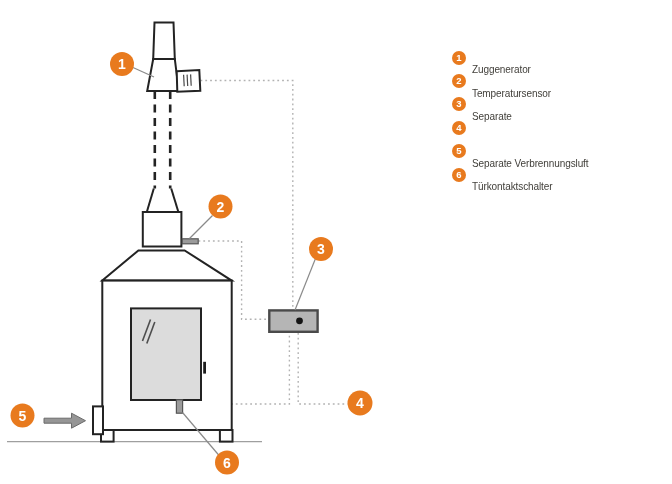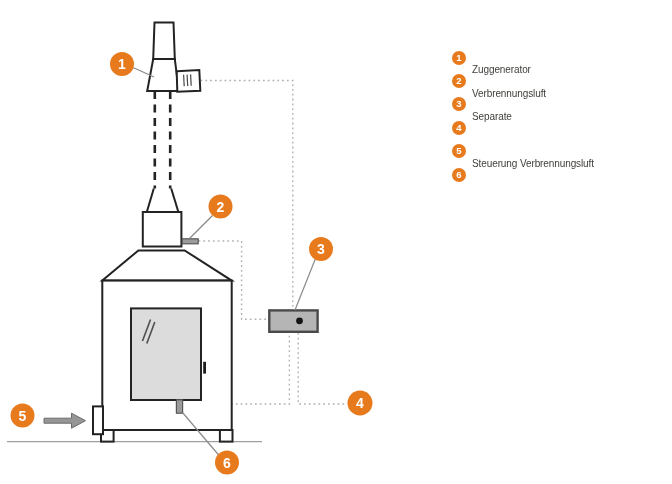--- a/index.html
+++ b/index.html
@@ -145,31 +145,32 @@
     </g>
   </svg>
 
   <div class="legend">
     <div class="legend-row">
       <span class="legend-badge">1</span>
       <span class="legend-label">Zuggenerator</span>
     </div>
     <div class="legend-row">
       <span class="legend-badge">2</span>
-      <span class="legend-label">Verbrennungsluft</span>
+      <span class="legend-label">Temperatursensor</span>
     </div>
     <div class="legend-row">
       <span class="legend-badge">3</span>
       <span class="legend-label">Separate</span>
     </div>
     <div class="legend-row">
       <span class="legend-badge">4</span>
     </div>
     <div class="legend-row">
       <span class="legend-badge">5</span>
-      <span class="legend-label">Steuerung Verbrennungsluft</span>
+      <span class="legend-label">Separate Verbrennungsluft</span>
     </div>
     <div class="legend-row">
       <span class="legend-badge">6</span>
+      <span class="legend-label">Türkontaktschalter</span>
     </div>
   </div>
 
 </div>
 
 </body></html>

